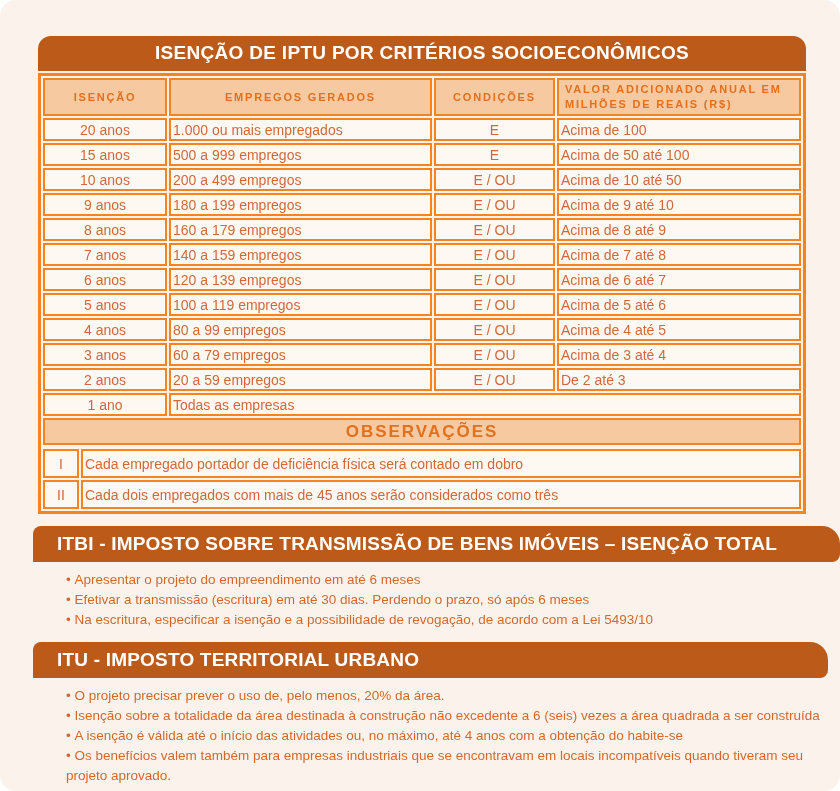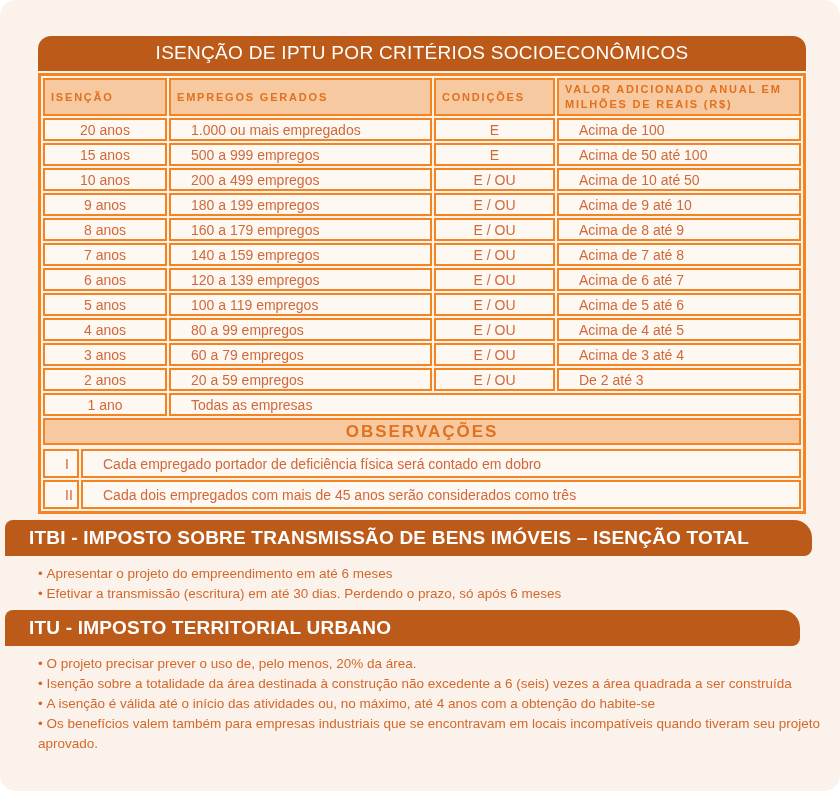--- a/index.html
+++ b/index.html
@@ -11,54 +11,54 @@
     font-family:"Liberation Sans", sans-serif;
     overflow:hidden;
     position:relative;
     padding-top:36px;
   }
 
   
   .table-wrap { margin:0 34px 0 38px; }
   .table-title {
     background:#bc5a19; color:#ffffff;
-    font-weight:normal; font-size:19px; letter-spacing:0.3px;
+    font-weight:bold; font-size:19px; letter-spacing:0.3px;
     text-align:center; padding:6px 10px 7px;
     border-radius:13px 13px 0 0;
     margin-bottom:2px;
   }
   .grid-outer { border:3px solid #f5831f; }
   table { width:100%; border-collapse:separate; border-spacing:2px; table-layout:fixed; }
   td, th {
     border:2px solid #f5831f;
     background:#fdf8f2;
     color:#d2683a;
     font-size:14px;
-    padding:1px 20px;
+    padding:1px 2px;
     height:23px;
     overflow:hidden; white-space:nowrap;
   }
   th {
     background:#f7c9a0; color:#e2701c;
     font-size:11px; font-weight:bold; letter-spacing:1.8px;
-    text-align:left; white-space:normal; line-height:1.35;
+    text-align:center; white-space:normal; line-height:1.35;
     height:38px; padding:2px 6px;
   }
   th.left { text-align:left; }
   td.center { text-align:center; }
   td.obs-head {
     background:#f7c9a0; color:#e2701c;
     font-size:17px; font-weight:bold; letter-spacing:2px;
     text-align:center; height:27px;
   }
   .obs-table td { height:29px; font-size:14px; }
   .obs-table td.numeral { text-align:center; color:#d2683a; }
 
   
-  .section { margin-top:6px; }
+  .section { margin-top:12px;padding-left:28px; }
   .section-bar {
     margin-left:5px; width:807px; height:36px;
     background:#bc5a19; color:#ffffff;
     font-weight:bold; font-size:19px; letter-spacing:0.2px;
     line-height:36px; padding-left:24px;
     border-radius:8px 18px 8px 0;
   }
   .section.itu .section-bar { width:795px; }
   .bullets { margin:8px 18px 0 38px; padding:0; list-style:none; }
   .bullets li {
@@ -183,20 +183,21 @@
       </tbody>
         </table>
     </div>
   </div>
 
   <div class="section itbi">
     <div class="section-bar">ITBI - IMPOSTO SOBRE TRANSMISSÃO DE BENS IMÓVEIS – ISENÇÃO TOTAL</div>
     <ul class="bullets">
       <li>Apresentar o projeto do empreendimento em até 6 meses</li>
       <li>Efetivar a transmissão (escritura) em até 30 dias. Perdendo o prazo, só após 6 meses</li>
+      <li>Na escritura, especificar a isenção e a possibilidade de revogação, de acordo com a Lei 5493/10</li>
     </ul>
   </div>
 
   <div class="section itu">
     <div class="section-bar">ITU - IMPOSTO TERRITORIAL URBANO</div>
     <ul class="bullets">
       <li>O projeto precisar prever o uso de, pelo menos, 20% da área.</li>
       <li>Isenção sobre a totalidade da área destinada à construção não excedente a 6 (seis) vezes a área quadrada a ser construída</li>
       <li>A isenção é válida até o início das atividades ou, no máximo, até 4 anos com a obtenção do habite-se</li>
       <li>Os benefícios valem também para empresas industriais que se encontravam em locais incompatíveis quando tiveram seu projeto aprovado.</li>

